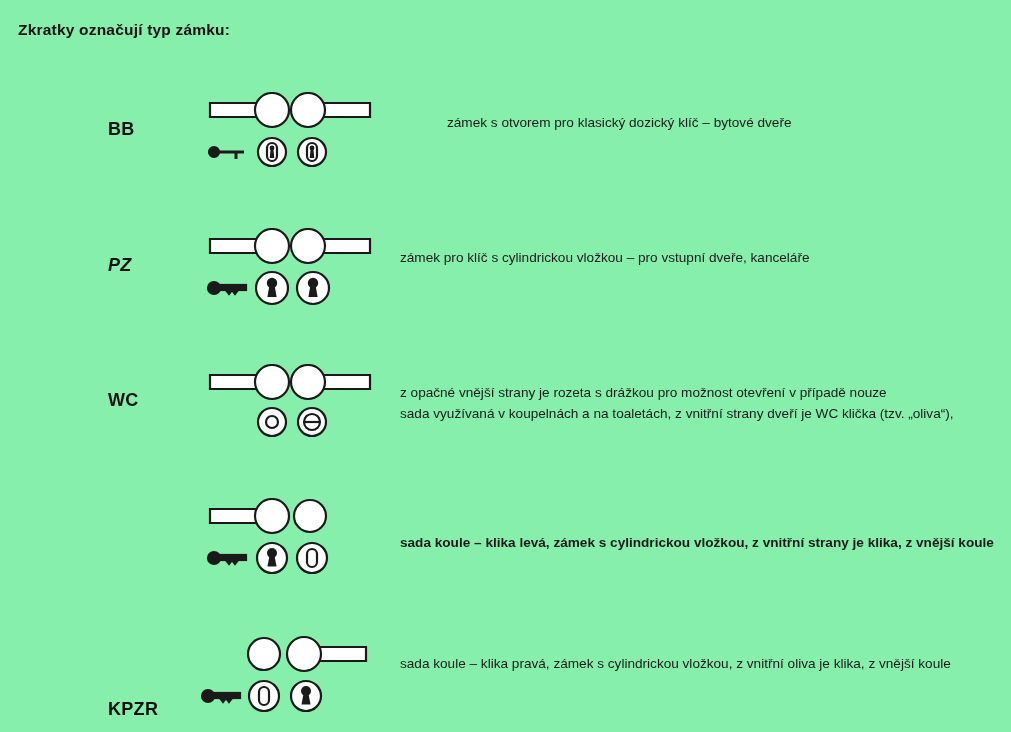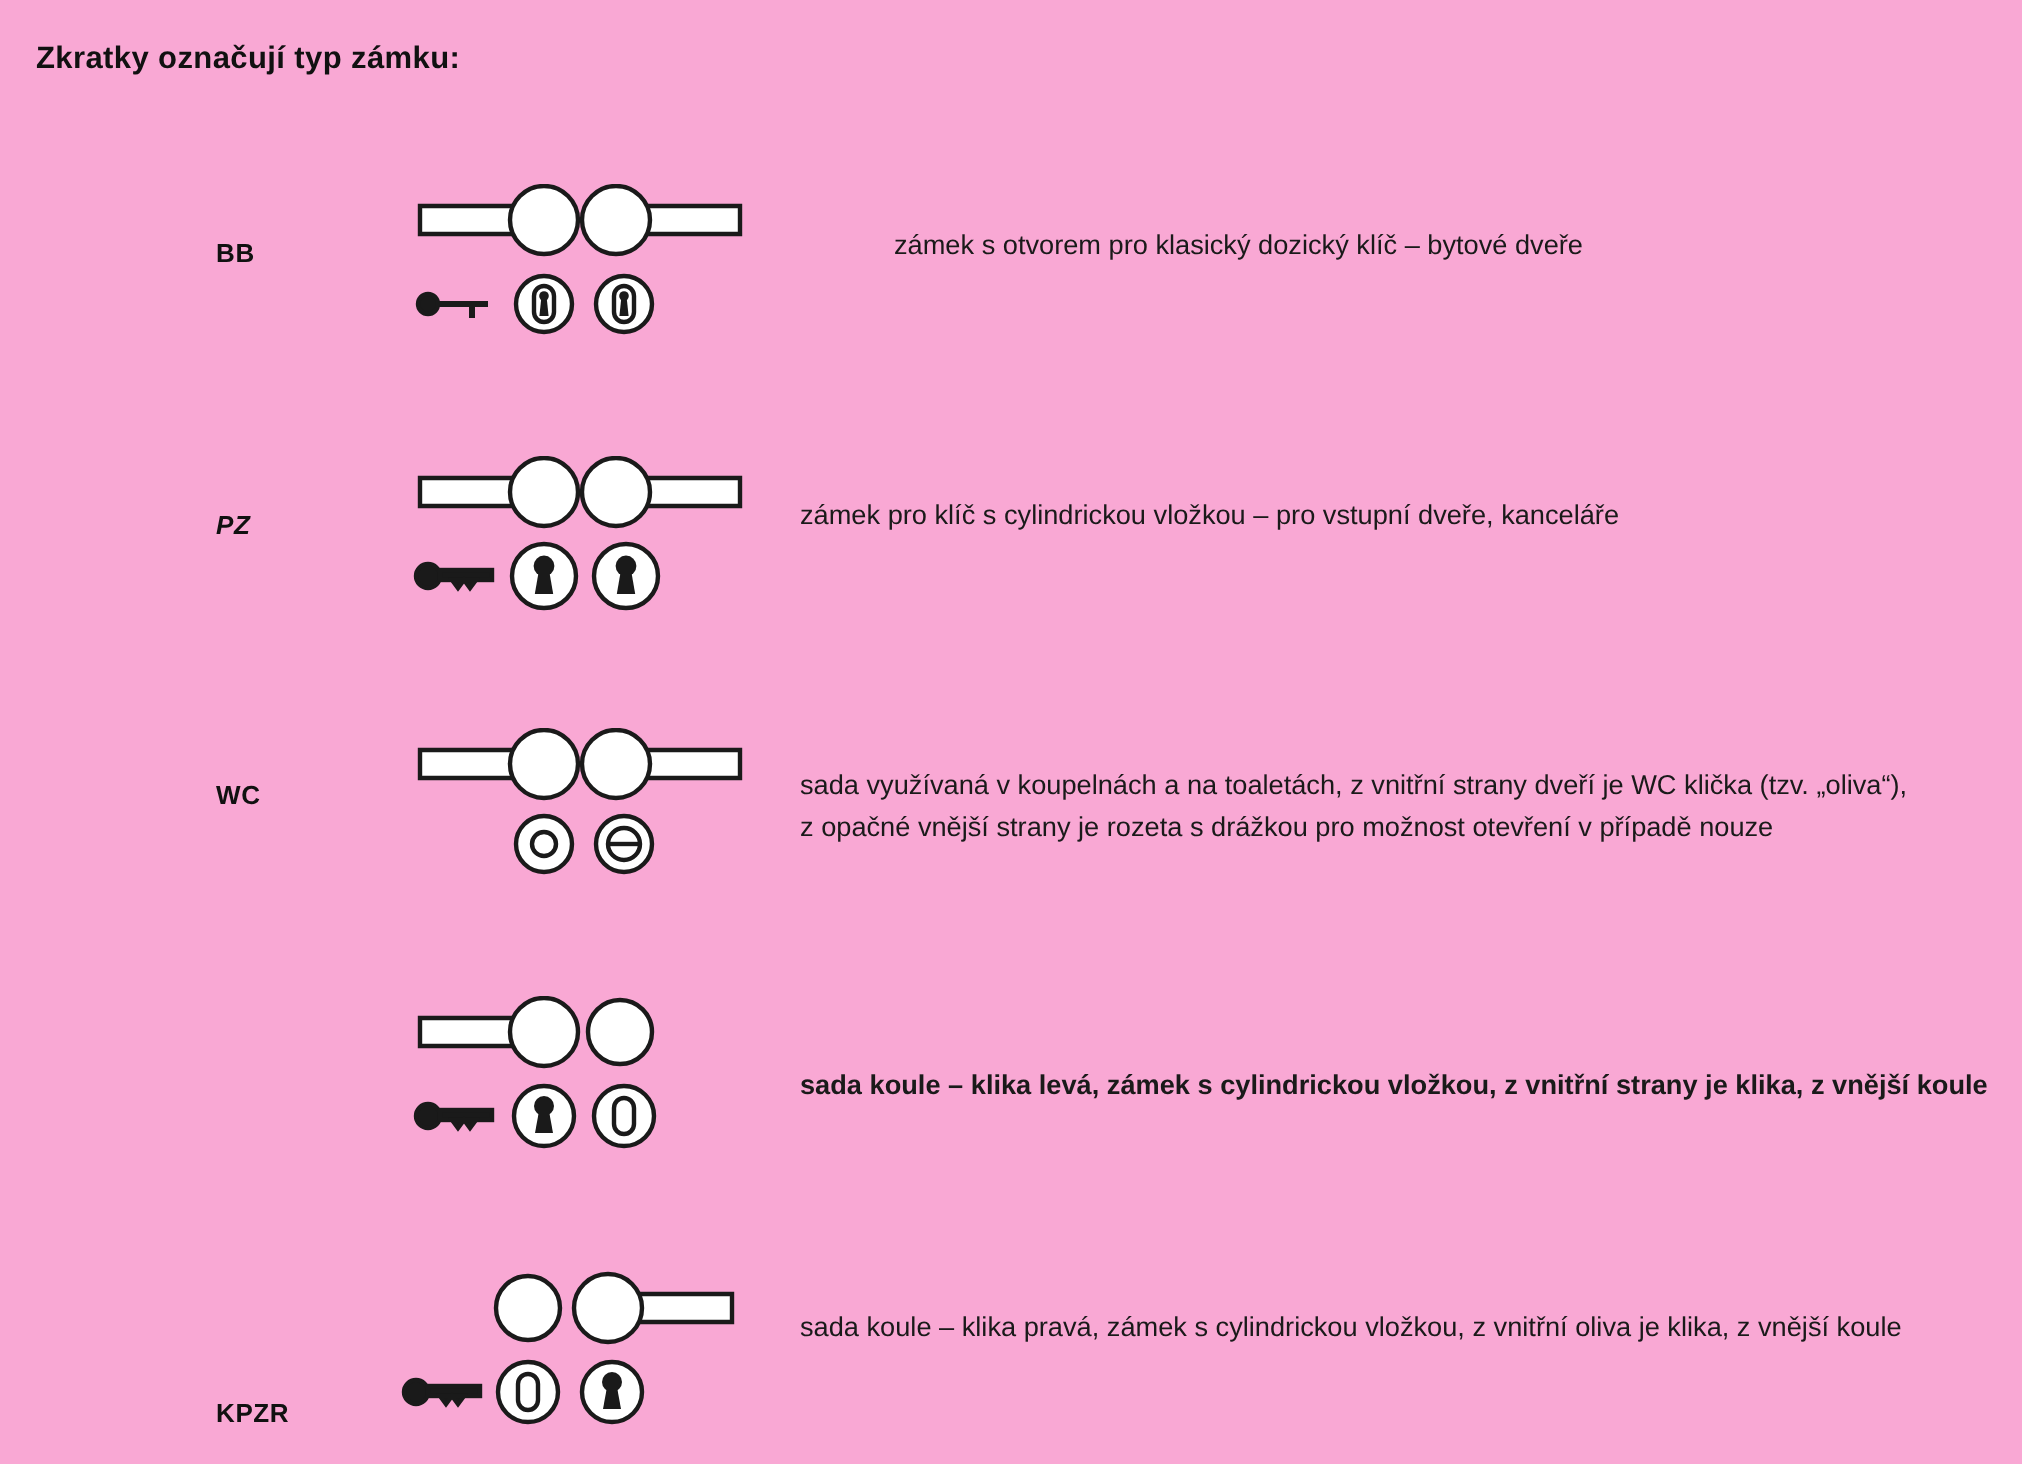--- a/index.html
+++ b/index.html
@@ -13,38 +13,38 @@
     font-family: "Liberation Sans", sans-serif;
     color: #1a1a1a;
     position: relative;
     overflow: hidden;
   }
 
   #page {
     position: relative;
     width: 1011px;
     height: 732px;
-    background: #f9a8d4;
+    background: #86efac;
   }
 
   .title {
     position: absolute;
     left: 18px;
     top: 21px;
     font-size: 15.5px;
     font-weight: bold;
     letter-spacing: 0.2px;
     color: #111111;
   }
 
   .code {
     position: absolute;
     left: 108px;
     width: 190px;
-    font-size: 13px;
+    font-size: 18px;
     font-weight: bold;
     color: #111111;
     letter-spacing: 0.3px;
   }
 
   .desc {
     position: absolute;
     left: 400px;
     width: 600px;
     font-size: 13.6px;
@@ -137,22 +137,22 @@
       <g stroke="#1a1a1a" stroke-width="2.2" fill="#ffffff">
         <circle cx="117" cy="60" r="16"></circle>
         <circle cx="117" cy="55" r="5.2" fill="#1a1a1a" stroke="none"></circle>
         <path d="M114.4,57.5 h5.2 l2.0,11.5 h-9.2 z" fill="#1a1a1a" stroke="none"></path>
       </g>
     </svg>
   </div>
 
   <div class="code" style="top:390px;">WC</div>
   <div class="desc" style="top:382px;">
+    <span class="line2">z opačné vnější strany je rozeta s drážkou pro možnost otevření v případě nouze</span>
     <span class="line2">sada využívaná v koupelnách a na toaletách, z vnitřní strany dveří je WC klička (tzv. „oliva“),</span>
-    <span class="line2">z opačné vnější strany je rozeta s drážkou pro možnost otevření v případě nouze</span>
   </div>
   <div class="art" style="top:364px;">
     <svg width="200" height="90" viewBox="0 0 200 90" fill="none">
       <g stroke="#1a1a1a" stroke-width="2.2" fill="#ffffff">
         <path d="M14,11 h62 a7,7 0 0 1 0,14 h-62 z"></path>
         <circle cx="76" cy="18" r="17"></circle>
       </g>
       <g stroke="#1a1a1a" stroke-width="2.2" fill="#ffffff">
         <path d="M112,11 h62 v14 h-62 a7,7 0 0 1 0,-14 z"></path>
         <circle cx="112" cy="18" r="17"></circle>

